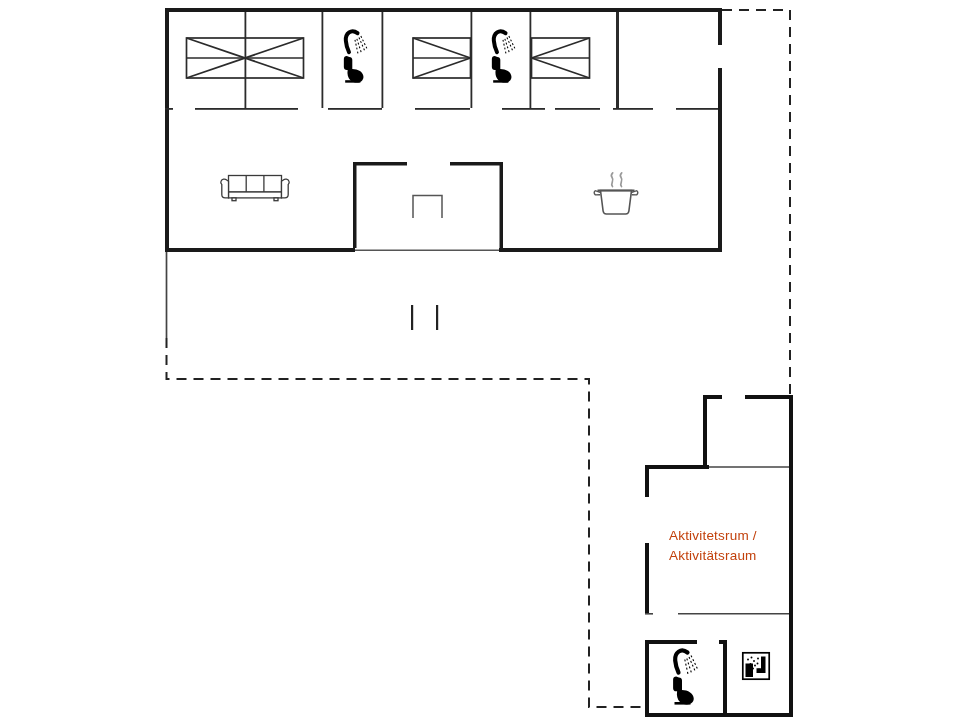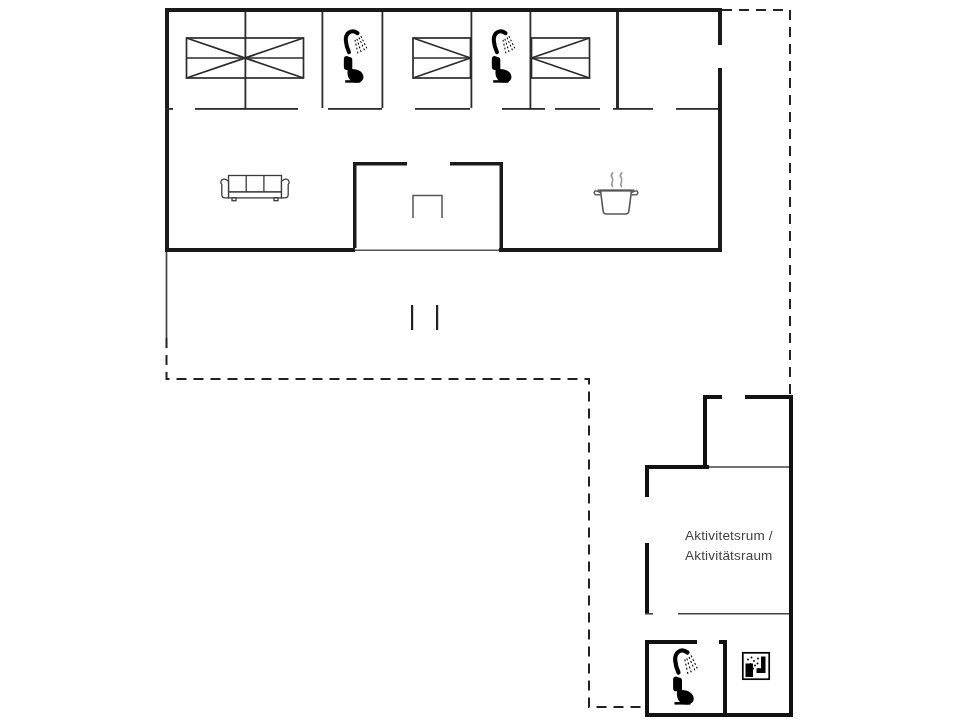--- a/index.html
+++ b/index.html
@@ -1,20 +1,20 @@
 <!DOCTYPE html>
 <html><head>
 <meta charset="utf-8">
 <style>
   html,body{margin:0;padding:0;background:#fff;}
   .stage{position:relative;width:960px;height:720px;background:#ffffff;overflow:hidden;
          font-family:"Liberation Sans", sans-serif;}
   .plan-svg{position:absolute;left:0;top:0;}
   .room-label{position:absolute;left:669px;top:526px;font-size:13.5px;line-height:20px;
-              color:#404040;letter-spacing:0.2px;white-space:nowrap;margin-left:16px;}
+              color:#c2410c;letter-spacing:0.2px;white-space:nowrap;}
 </style>
 </head>
 <body>
 
 <div class="stage">
 
 <svg class="plan-svg" width="960" height="720" viewBox="0 0 960 720">
 
   <defs>
     <g id="wc-unit">

